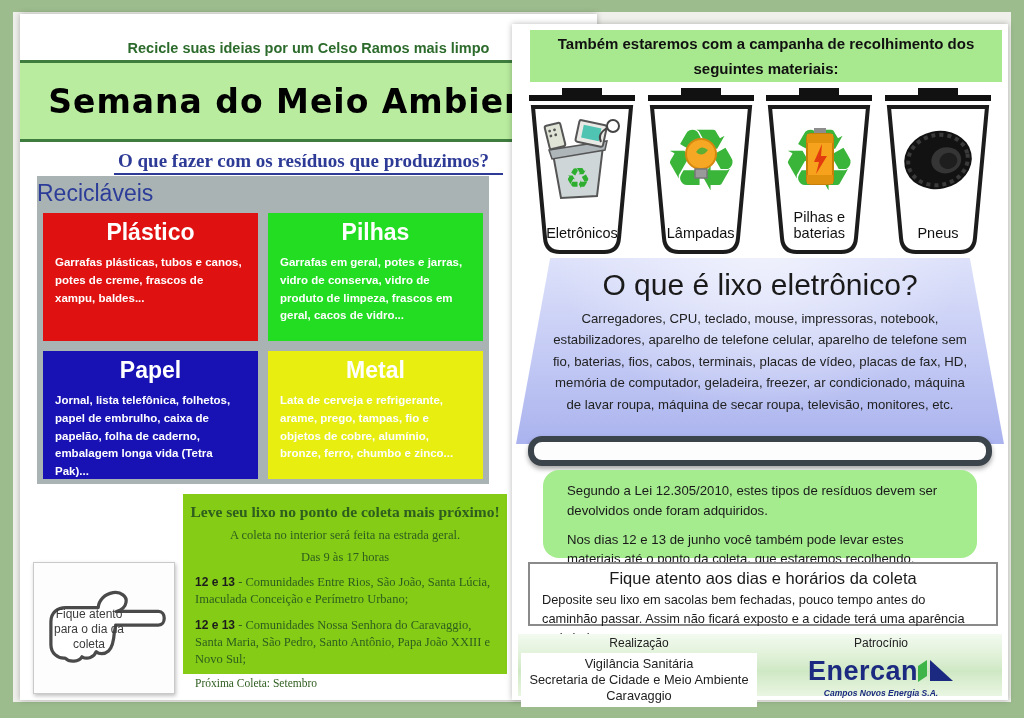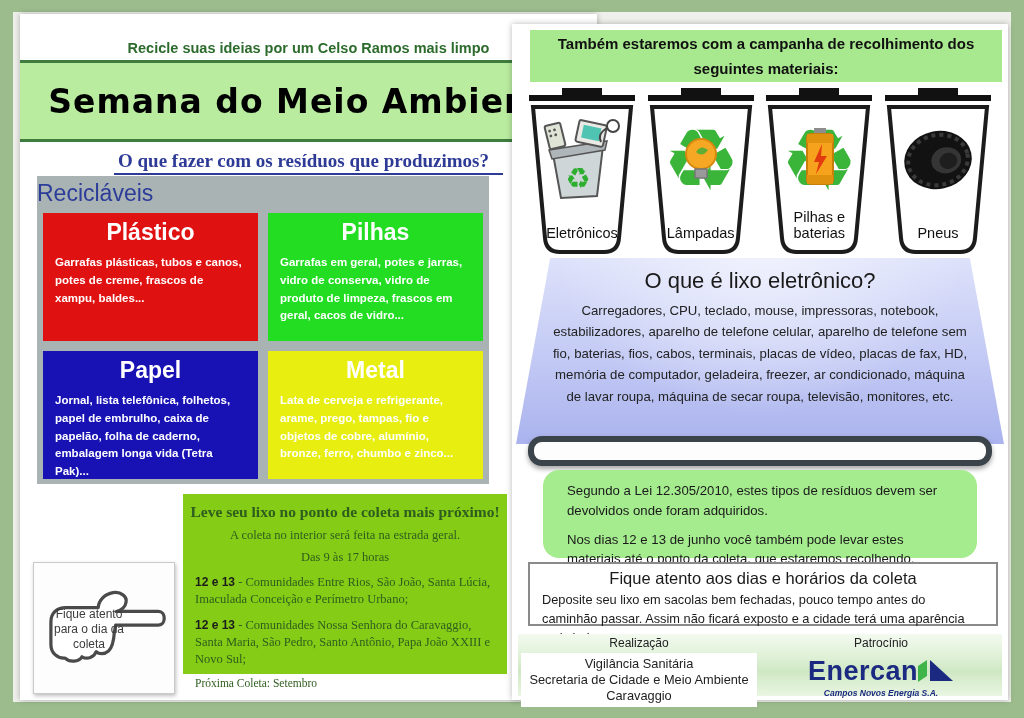--- a/index.html
+++ b/index.html
@@ -39,21 +39,21 @@
   .bin{position:relative;width:112px;height:170px;}
   .bin-tab{width:40px;height:7px;background:#111;margin:0 auto;}
   .bin-lid{width:106px;height:6px;background:#111;margin:0 auto 3px auto;}
   .bin-outline{position:absolute;left:0;top:16px;}
   .bin-icon{position:absolute;left:11px;top:26px;width:90px;height:92px;}
   .bin-label{position:absolute;left:0;bottom:16px;width:100%;text-align:center;font-size:14.5px;color:#111;line-height:1.15;}
   .bin-label span{display:inline-block;max-width:84px;}
   .screen{position:absolute;left:4px;top:234px;width:488px;height:186px;
     clip-path:polygon(7% 0,93% 0,100% 100%,0 100%);
     background:radial-gradient(ellipse at 50% -10%,#f0f2fd 0%,rgba(240,242,253,0) 60%),linear-gradient(180deg,#dde1fa 0%,#c2c9f4 55%,#aab3ee 100%);}
-  .ew-title{margin-top:10px;text-align:center;font-size:22px;color:#1a1a1a;}
+  .ew-title{margin-top:10px;text-align:center;font-size:30px;color:#1a1a1a;}
   .ew-body{width:86%;margin:6px auto 0 auto;text-align:center;font-size:13.2px;color:#222;line-height:1.62;}
   .laptop-base{position:absolute;left:50%;top:412px;transform:translateX(-50%);width:452px;height:18px;background:#fdfdfd;border:6px solid #3b444b;border-radius:14px;box-shadow:0 3px 5px rgba(0,0,0,.35);}
   .law-box{position:absolute;left:31px;top:446px;width:434px;height:88px;border-radius:16px;}
   .law-box p{margin:0;padding:0 24px;font-size:13.2px;color:#1a1a1a;line-height:1.5;}
   .law-box p:first-child{padding-top:11px;}
   .law-box p + p{margin-top:9px;}
   .notice-box{position:absolute;left:16px;top:538px;width:470px;height:64px;background:#fff;border:2px solid #8a8a8a;box-sizing:border-box;}
   .notice-title{text-align:center;font-size:16.5px;color:#1a1a1a;margin-top:5px;}
   .notice-body{font-size:12.8px;color:#1a1a1a;line-height:1.5;padding:2px 12px 0 12px;}
   .footer-band{position:absolute;left:6px;top:610px;width:484px;height:62px;

